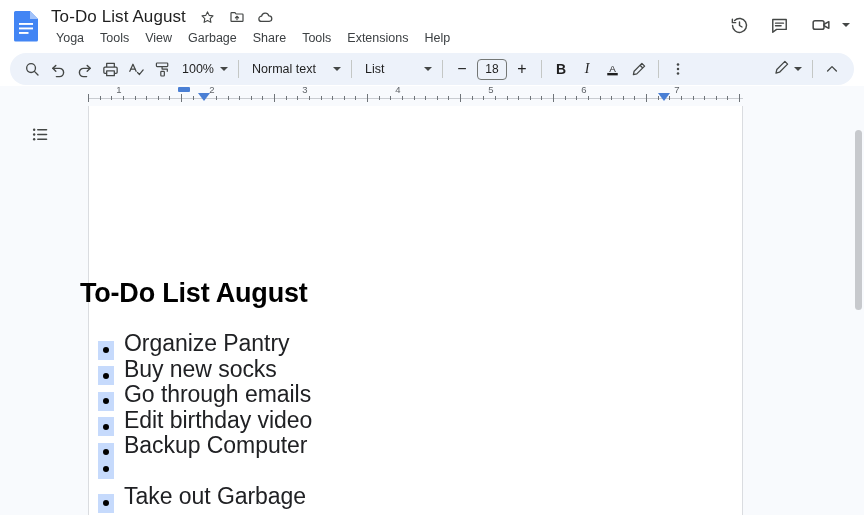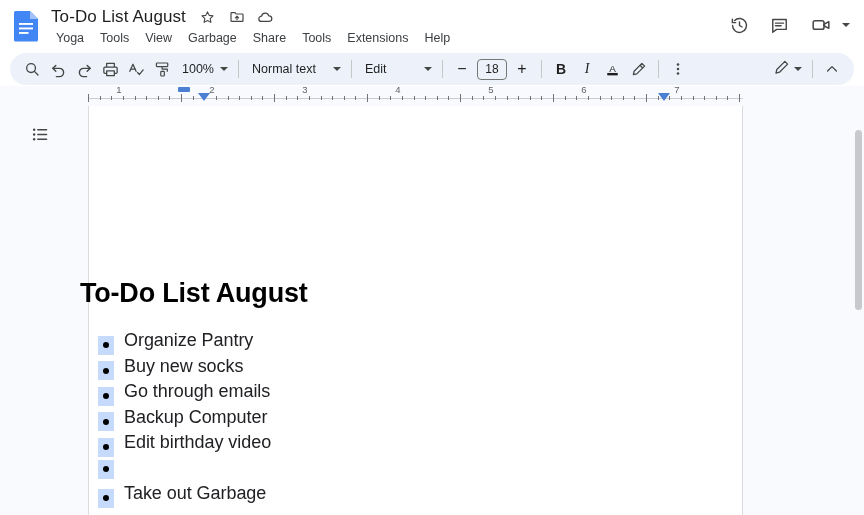--- a/index.html
+++ b/index.html
@@ -124,21 +124,21 @@
   .li {
     display: flex; align-items: baseline; height: 25.5px; white-space: nowrap;
   }
   .li-bullet {
     width: 16px; height: 19px; background: #c6dafc; display: inline-flex;
     align-items: center; justify-content: center; flex: none; position: relative; top: 2px;
   }
   .li-bullet::before {
     content: ""; width: 6px; height: 6px; border-radius: 50%; background: #000000; display: block;
   }
-  .li-text { font-size: 18px; color: #202124; margin-left: 10px; letter-spacing: -0.05px; }
+  .li-text { font-size: 23px; color: #202124; margin-left: 10px; letter-spacing: -0.05px; }
 
   
   .vscroll-track { position: absolute; right: 0; top: 106px; width: 11px; height: 409px; background: #f8fafd; }
   .vscroll-thumb {
     position: absolute; right: 2px; top: 24px; width: 7px; height: 180px;
     background: #c7c9cd; border-radius: 4px; cursor: pointer;
   }
 </style>
 </head>
 <body>
@@ -277,21 +277,21 @@
       <div class="tb-sep"></div>
 
       <div class="tb-dd style-dd">
         <span>Normal text</span>
         <span class="tb-caret"></span>
       </div>
 
       <div class="tb-sep"></div>
 
       <div class="tb-dd font-dd">
-        <span>Edit</span>
+        <span>List</span>
         <span class="tb-caret"></span>
       </div>
 
       <div class="tb-sep"></div>
 
       <div class="tb-btn" style="font-size:16px;color:#1f1f1f;">−</div>
       <div class="fontsize-box">18</div>
       <div class="tb-btn" style="font-size:16px;color:#1f1f1f;">+</div>
 
       <div class="tb-sep"></div>
@@ -483,25 +483,25 @@
         <div class="li">
           <span class="li-bullet" style="background: rgb(198, 218, 252);"></span>
           <span class="li-text">Buy new socks</span>
         </div>
         <div class="li">
           <span class="li-bullet" style="background: rgb(198, 218, 252);"></span>
           <span class="li-text">Go through emails</span>
         </div>
         <div class="li">
           <span class="li-bullet" style="background: rgb(198, 218, 252);"></span>
+          <span class="li-text">Edit birthday video</span>
+        </div>
+        <div class="li">
+          <span class="li-bullet" style="background: rgb(198, 218, 252);"></span>
           <span class="li-text">Backup Computer</span>
-        </div>
-        <div class="li">
-          <span class="li-bullet" style="background: rgb(198, 218, 252);"></span>
-          <span class="li-text">Edit birthday video</span>
         </div>
         <div class="li">
           <span class="li-bullet" style="background: rgb(198, 218, 252);"></span>
         </div>
         <div class="li">
           <span class="li-bullet" style="background: rgb(198, 218, 252);"></span>
           <span class="li-text">Take out Garbage</span>
         </div>
       </div>
   </div>

